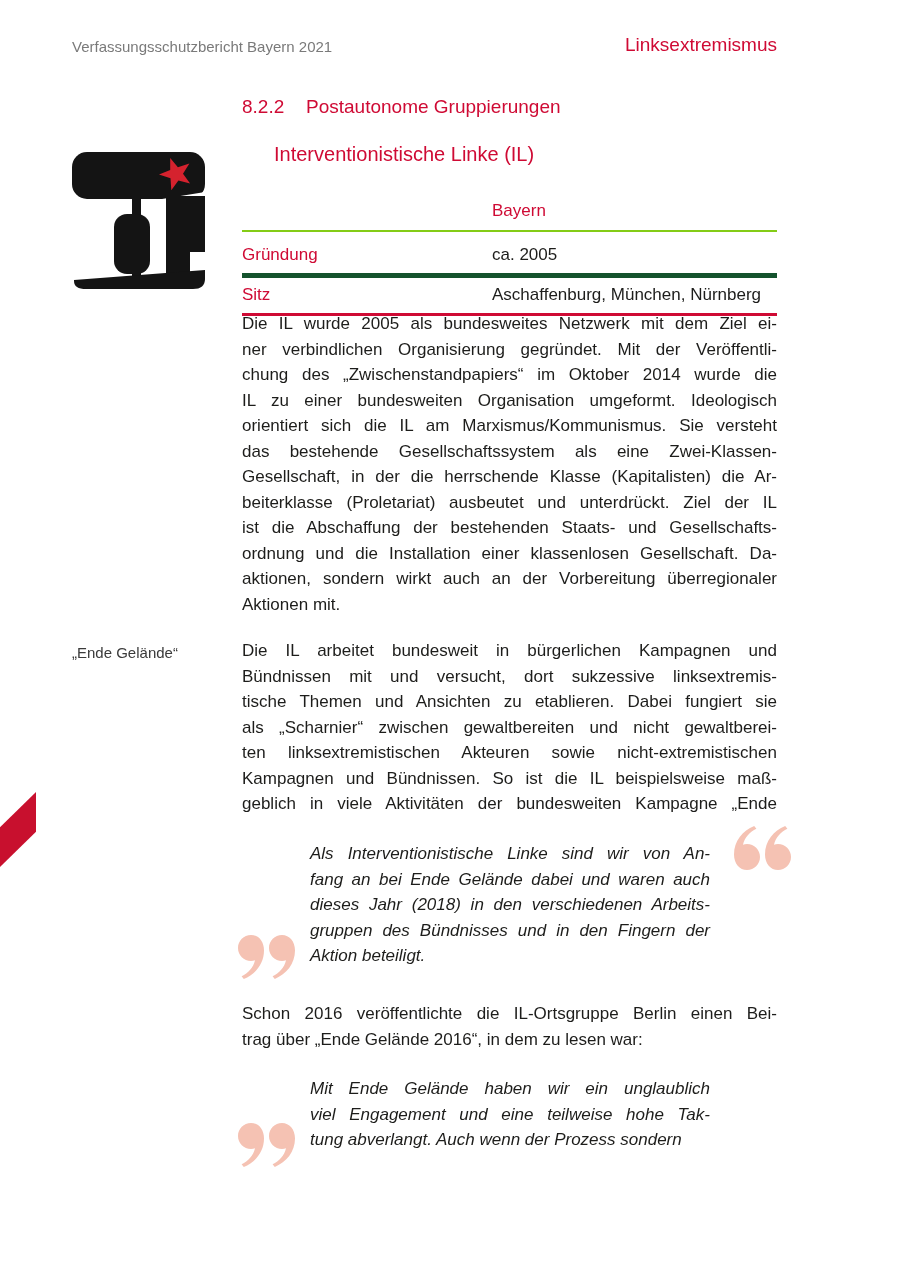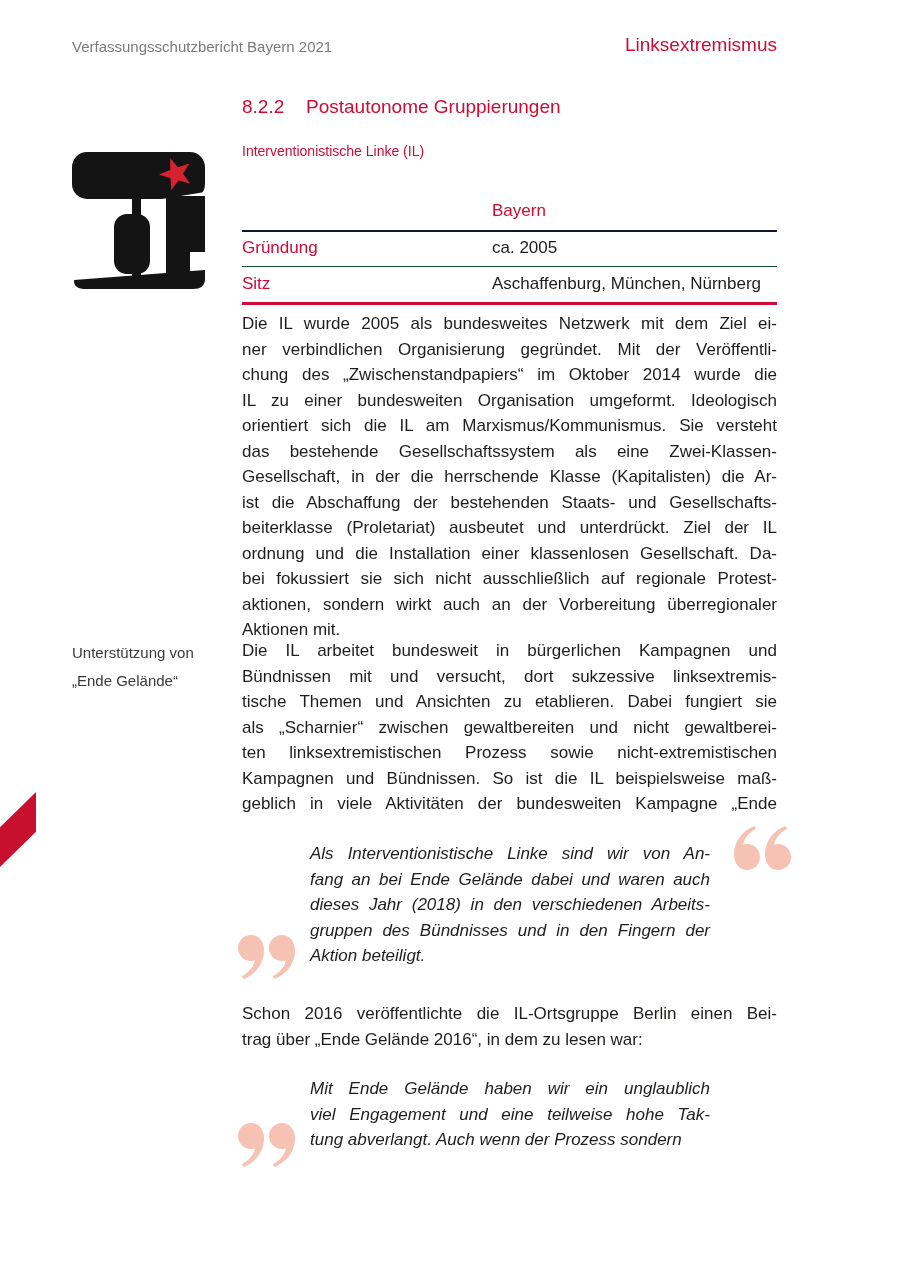--- a/index.html
+++ b/index.html
@@ -17,28 +17,28 @@
   .corner-flag{
     position:absolute;left:0;top:792px;width:36px;height:75px;background:#c8102e;
     clip-path:polygon(0 47%,100% 0,100% 53%,0 100%);
   }
 
   
   .main{position:absolute;left:242px;top:96px;width:535px;height:1140px;}
   .blk{position:absolute;left:0;width:535px;}
   .h1{top:0;font-size:19px;font-weight:500;color:#cf0a34;}
   .h1 .secnum{display:inline-block;width:64px;}
-  .h2{top:47px;font-size:14px;font-weight:500;color:#cf0a34;}
+  .h2{top:47px;font-size:20px;font-weight:500;color:#cf0a34;margin-left:32px;}
 
   
   .ibox{top:97px;}
   .irow{display:grid;grid-template-columns:250px 285px;align-items:end;}
-  .ihead{padding:8px 0 9px 0;border-bottom:2px solid #0f172a;}
+  .ihead{padding:8px 0 9px 0;border-bottom:2px solid #84cc16;}
   .ihead .col2{color:#cf0a34;font-weight:500;}
-  .r1{padding:6px 0 8px 0;border-bottom:1px solid #14532d;}
+  .r1{padding:13px 0 8px 0;border-bottom:5px solid #14532d;}
   .r2{padding:7px 0 8px 0;border-bottom:3px solid #cf0a34;}
   .ilabel{color:#cf0a34;}
   .irow div{font-size:17px;}
 
   
   .copy{font-size:17px;line-height:25.5px;color:#1d1d1b;}
   .p1{top:215px;} .p2{top:542px;} .p3{top:905px;}
   .jline{text-align:justify;text-align-last:justify;white-space:normal;}
   .jline.last{text-align-last:left;}
 
@@ -104,39 +104,37 @@
     </div>
 
     <div class="blk copy p1">
         <div class="jline">Die IL wurde 2005 als bundesweites Netzwerk mit dem Ziel ei-</div>
         <div class="jline">ner verbindlichen Organisierung gegründet. Mit der Veröffentli-</div>
         <div class="jline">chung des „Zwischenstandpapiers“ im Oktober 2014 wurde die</div>
         <div class="jline">IL zu einer bundesweiten Organisation umgeformt. Ideologisch</div>
         <div class="jline">orientiert sich die IL am Marxismus/Kommunismus. Sie versteht</div>
         <div class="jline">das bestehende Gesellschaftssystem als eine Zwei-Klassen-</div>
         <div class="jline">Gesellschaft, in der die herrschende Klasse (Kapitalisten) die Ar-</div>
+        <div class="jline">beiterklasse (Proletariat) ausbeutet und unterdrückt. Ziel der IL</div>
         <div class="jline">ist die Abschaffung der bestehenden Staats- und Gesellschafts-</div>
-        <div class="jline">beiterklasse (Proletariat) ausbeutet und unterdrückt. Ziel der IL</div>
         <div class="jline">ordnung und die Installation einer klassenlosen Gesellschaft. Da-</div>
-        <div class="jline">bei fokussiert sie sich nicht ausschließlich auf regionale Protest-</div>
         <div class="jline">aktionen, sondern wirkt auch an der Vorbereitung überregionaler</div>
         <div class="jline last">Aktionen mit.</div>
       </div>
 
     <div class="blk copy p2">
       <div class="note">
-          <div class="jline">Unterstützung von</div>
           <div class="jline last">„Ende Gelände“</div>
         </div>
       <div>
           <div class="jline">Die IL arbeitet bundesweit in bürgerlichen Kampagnen und</div>
           <div class="jline">Bündnissen mit und versucht, dort sukzessive linksextremis-</div>
           <div class="jline">tische Themen und Ansichten zu etablieren. Dabei fungiert sie</div>
           <div class="jline">als „Scharnier“ zwischen gewaltbereiten und nicht gewaltberei-</div>
-          <div class="jline">ten linksextremistischen Prozess sowie nicht-extremistischen</div>
+          <div class="jline">ten linksextremistischen Akteuren sowie nicht-extremistischen</div>
           <div class="jline">Kampagnen und Bündnissen. So ist die IL beispielsweise maß-</div>
           <div class="jline">geblich in viele Aktivitäten der bundesweiten Kampagne „Ende</div>
         </div>
     </div>
 
     <div class="blk copy quote q1">
       <div class="qmark q1-open">
         <svg width="60" height="46" viewBox="0 0 60 46">
           <g fill="#f5c2b3" transform="rotate(180 28.5 22)">
             <path d="M13 0 C5.8 0 0 5.8 0 13 C0 20.2 5.8 26 13 26 C14.4 26 15.8 25.8 17 25.3 C15.3 32.6 10.2 38.1 3.6 41.2 L5.8 44 C17.4 39.3 26 28.8 26 15.6 C26 6.3 20.4 0 13 0 Z"></path>

